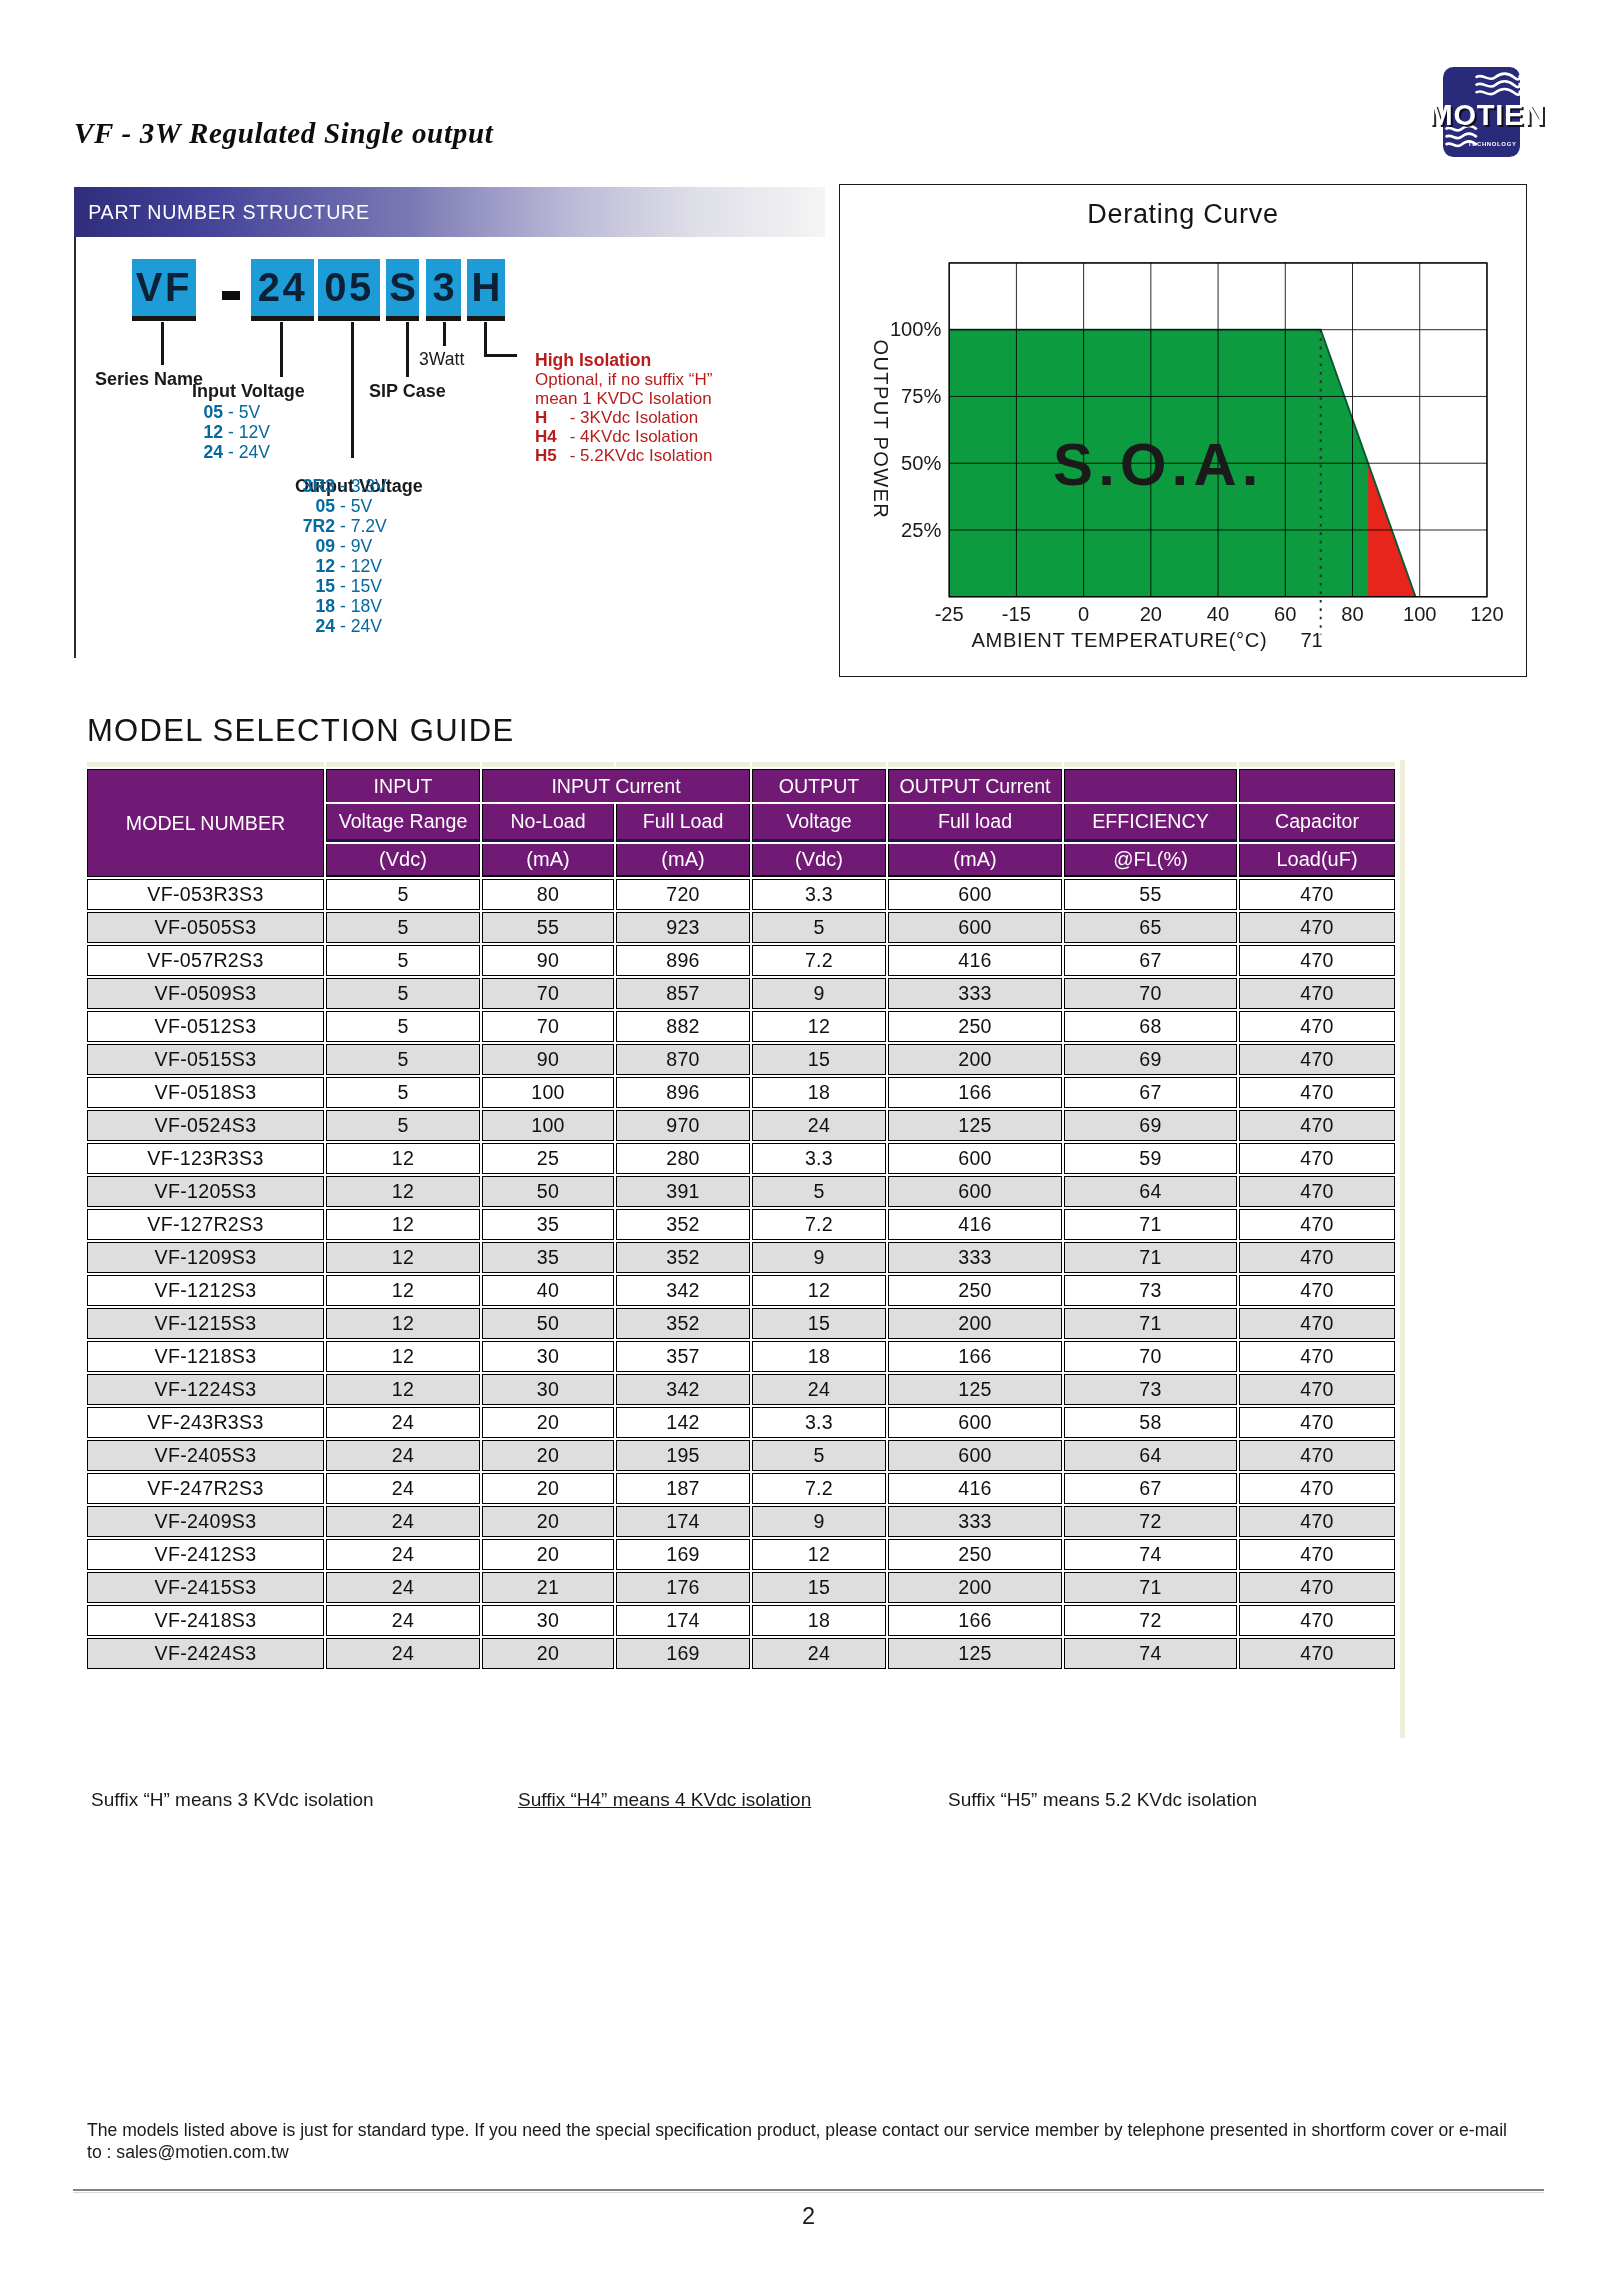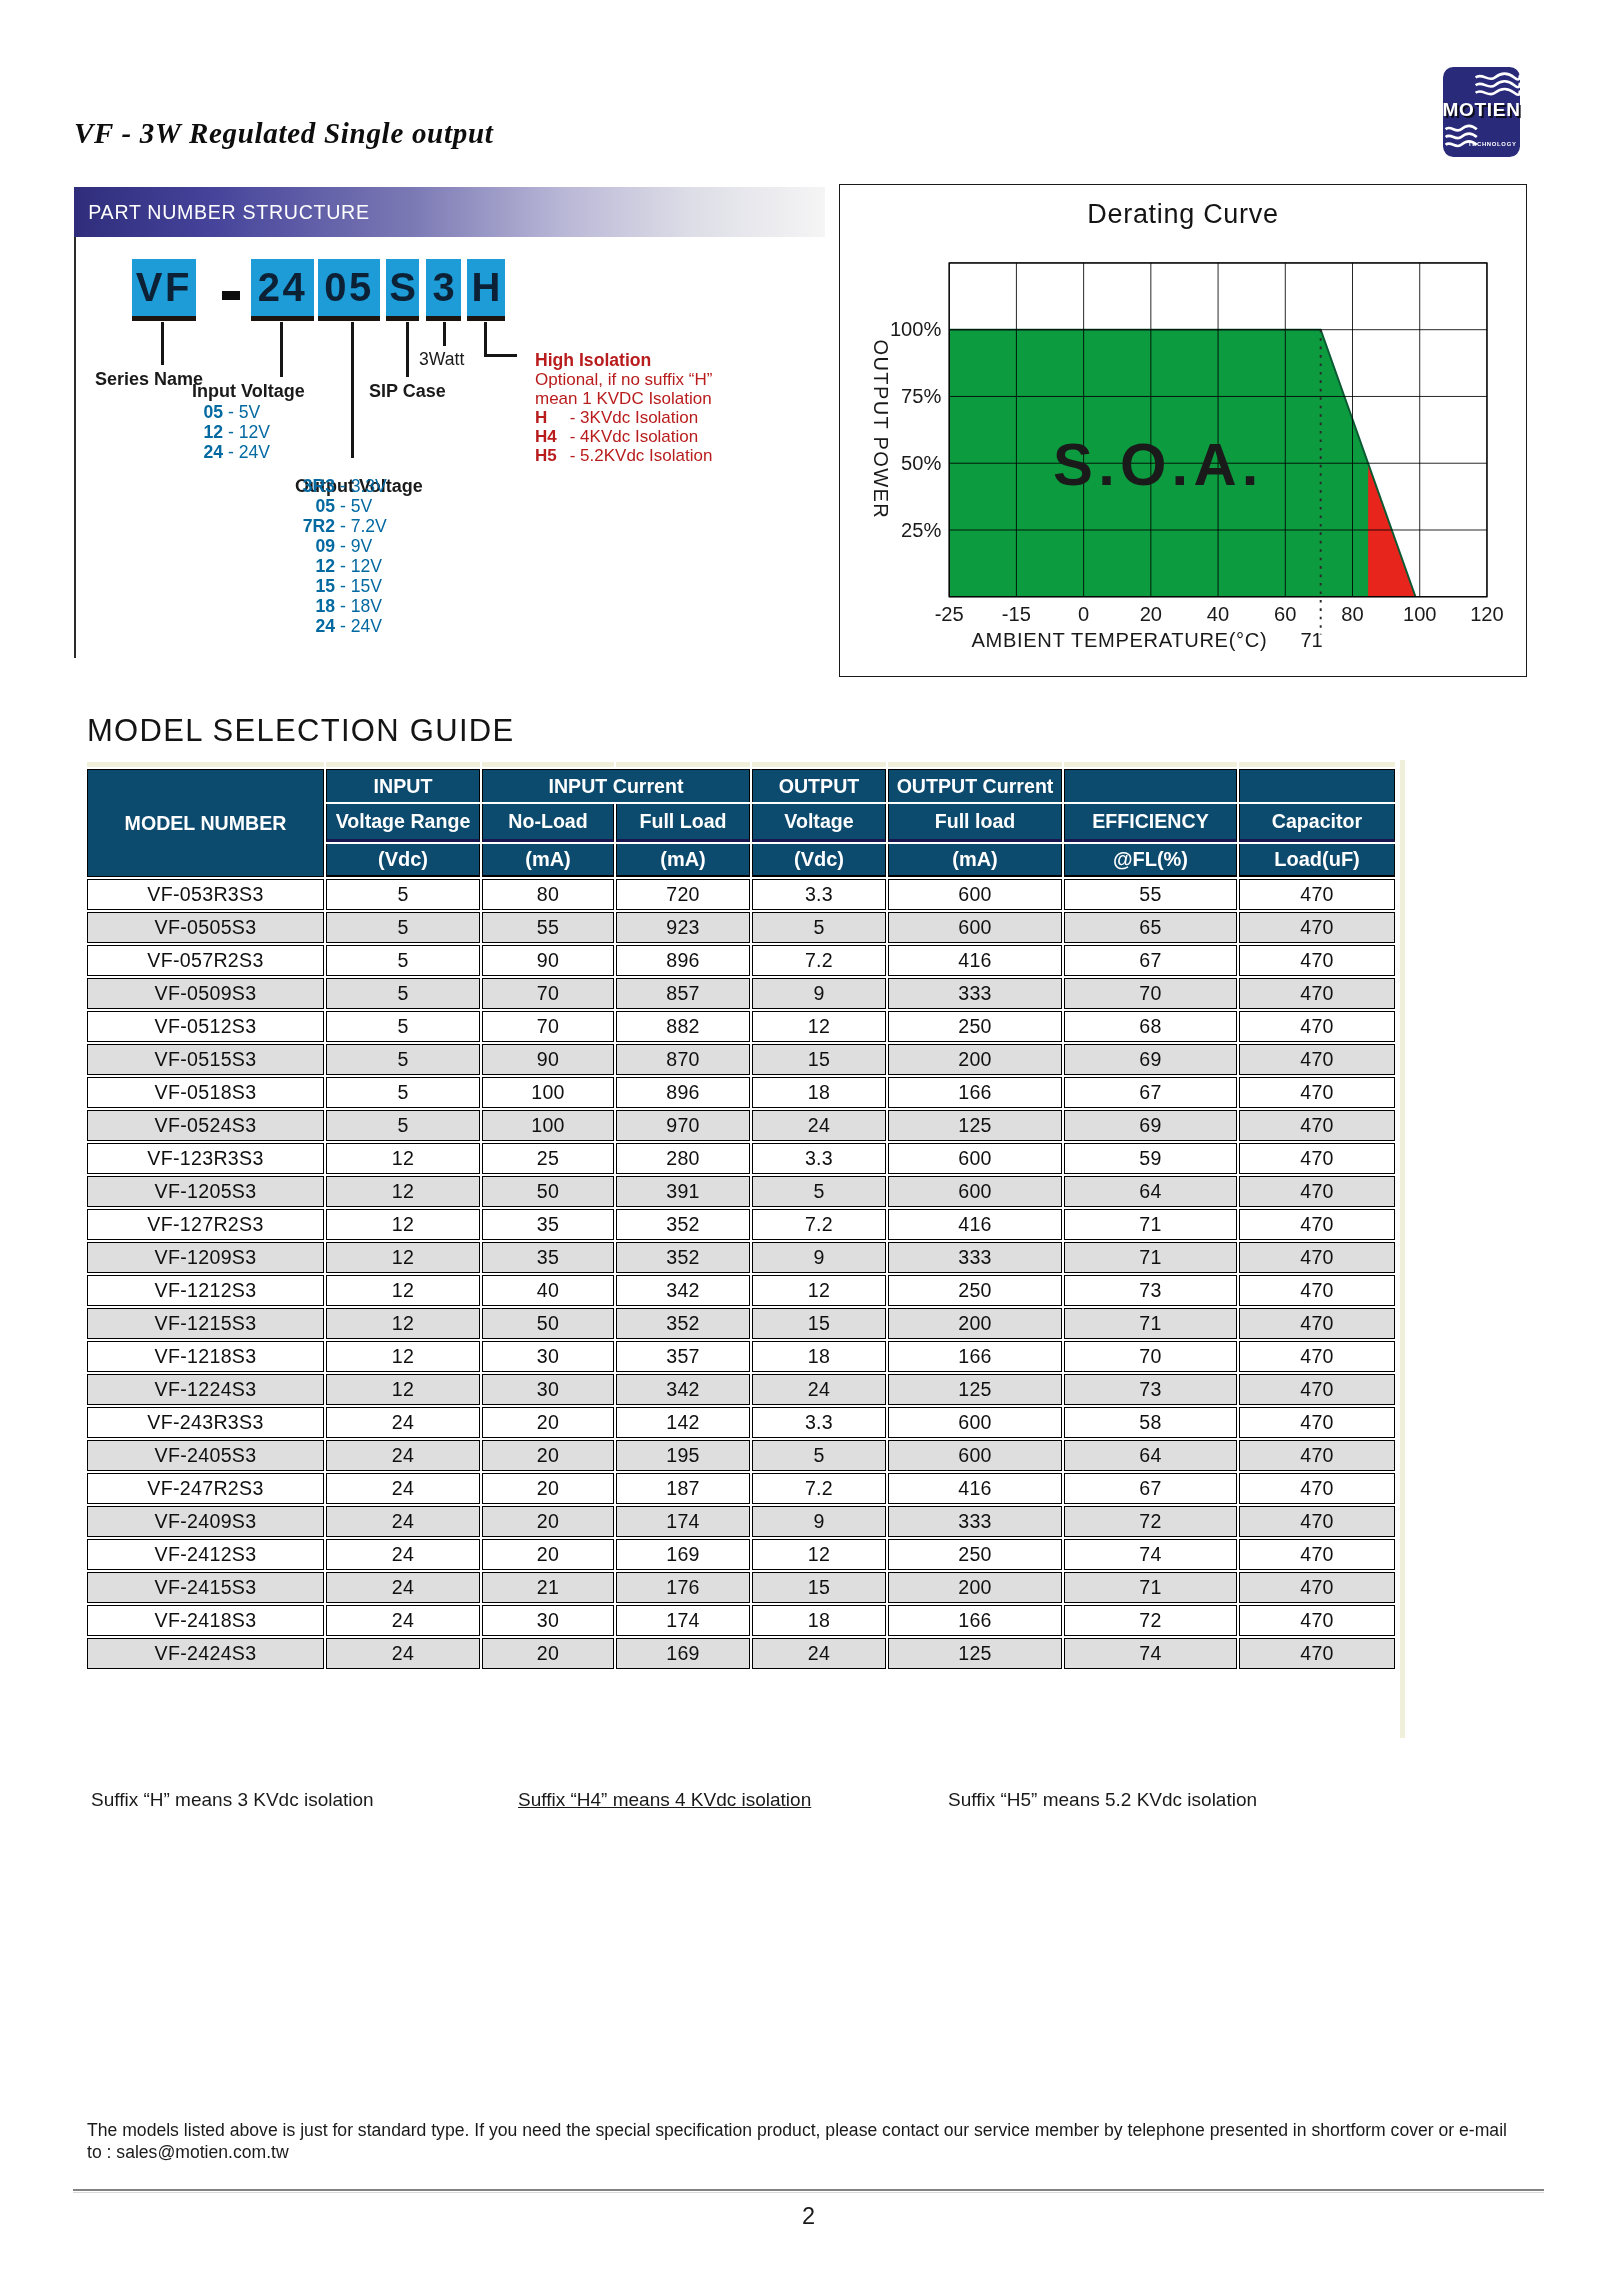--- a/index.html
+++ b/index.html
@@ -15,21 +15,21 @@
     font-style:italic;font-weight:bold;font-size:29px;color:#0d0d0d;letter-spacing:0.7px;
   }
 
   
   .logo{left:1439px;top:64px;width:83px;height:96px;}
   .logo-box{position:absolute;left:3.9px;top:2.6px;width:77px;height:90px;background:#2a2a7a;border-radius:10.4px;}
   .logo-wave-tr{position:absolute;right:1.3px;top:6.5px;width:47px;height:27px;}
   .logo-wave-bl{position:absolute;left:5.2px;top:60px;width:37px;height:26px;}
   .logo-text{
     position:absolute;left:-10.4px;top:35px;width:106px;text-align:center;
-    font-size:19px;font-weight:bold;color:#fff;letter-spacing:0.7px;
+    font-size:29px;font-weight:bold;color:#fff;letter-spacing:0.7px;
     text-shadow:2px 2px 0 rgba(10,10,20,0.9);
   }
   .logo-sub{
     position:absolute;left:29px;top:77px;font-size:5.9px;font-weight:bold;color:#fff;letter-spacing:0.7px;
   }
 
   
   .pns-bar{
     left:74px;top:187px;width:751px;height:50px;
     background:linear-gradient(90deg,#2f2d7b 0%,#45439a 18%,#7b79b4 45%,#b9b7d6 65%,#dddde7 82%,#f5f5f5 100%);
@@ -62,21 +62,21 @@
   .derating-svg text{font-family:"Liberation Sans",sans-serif;fill:#1a1a1a;}
 
   
   .msg-title{left:87px;top:713px;font-size:31px;letter-spacing:1.3px;color:#141414;}
   .model-table{
     left:85px;top:760px;border-collapse:separate;border-spacing:2px;background:#fff;table-layout:fixed;
   }
   .model-table td,.model-table th{box-sizing:border-box;padding:0;text-align:center;}
   .model-table .cream td{height:5.2px;background:#f0f0da;border:none;}
   .model-table th{
-    background:#0c4a6e;color:#ffffff;font-weight:bold;font-size:19.6px;
+    background:#701a75;color:#ffffff;font-weight:normal;font-size:19.6px;
     border-left:1.3px solid #000;border-right:1.3px solid #000;margin-left:26px;
   }
   .model-table tr.hr1 th{height:33px;border-top:1.3px solid #000;}
   .model-table tr.hr2 th{height:38px;border-bottom:3.3px solid #191650;}
   .model-table tr.hr3 th{height:33px;font-size:20px;border-bottom:2px solid #000;}
   .model-table th.model-col{border:1.3px solid #000;font-size:19.6px;}
   .model-table tbody td{
     height:31px;border:1.3px solid #000;font-size:19.6px;letter-spacing:0.3px;background:#fff;color:#101010;
   }
   .model-table tbody tr.alt td{background:#dedede;}

